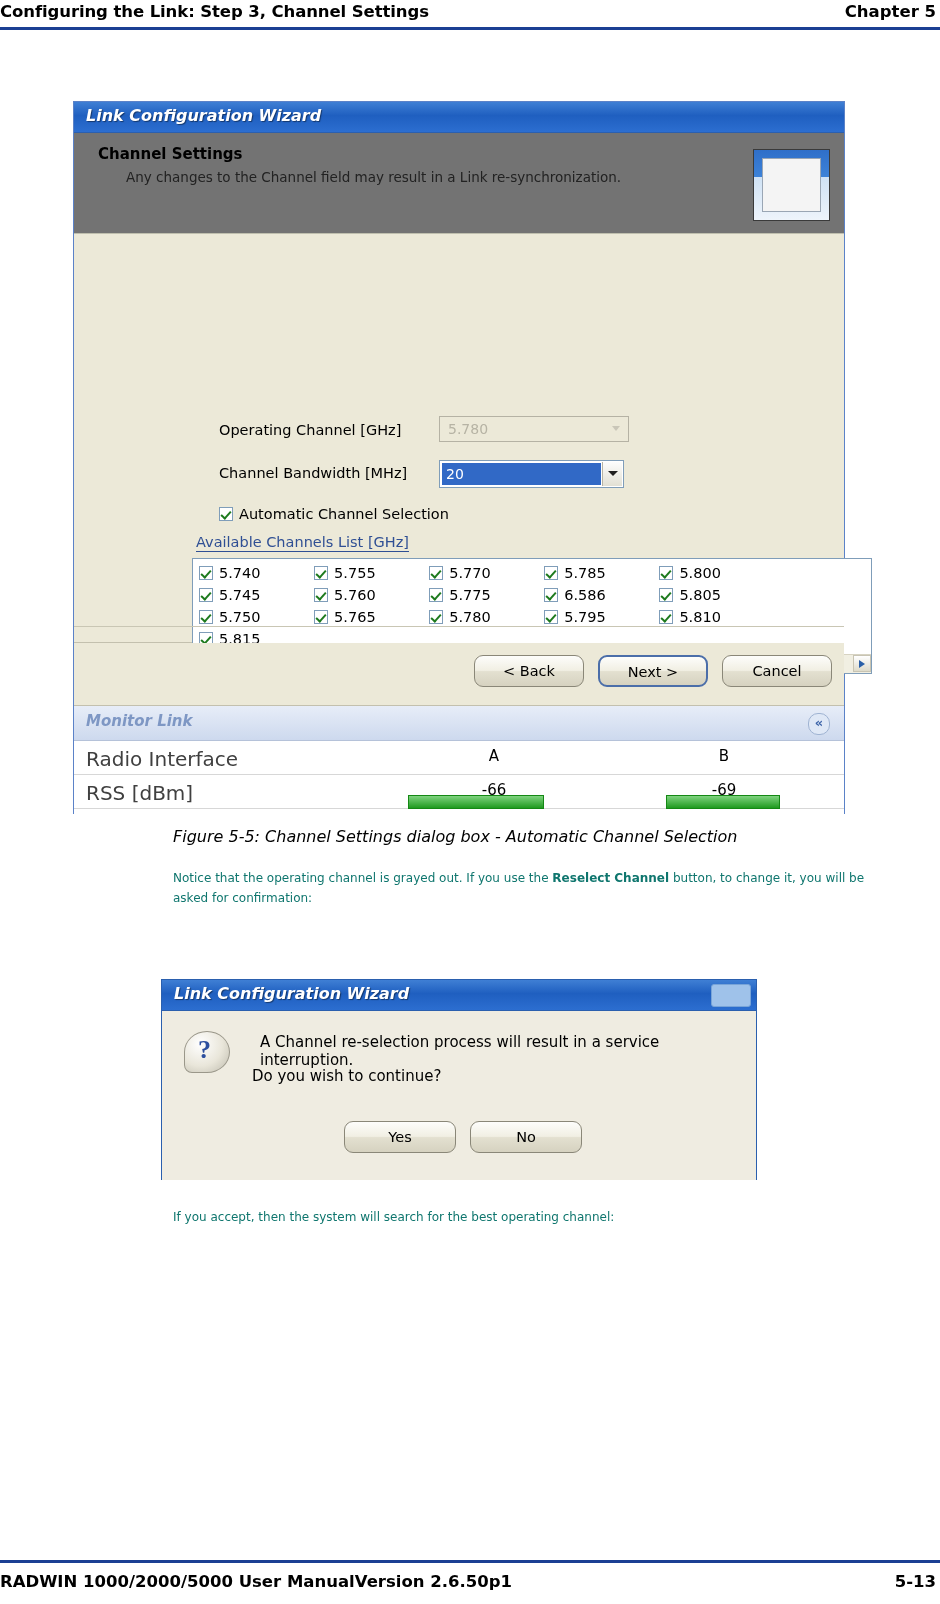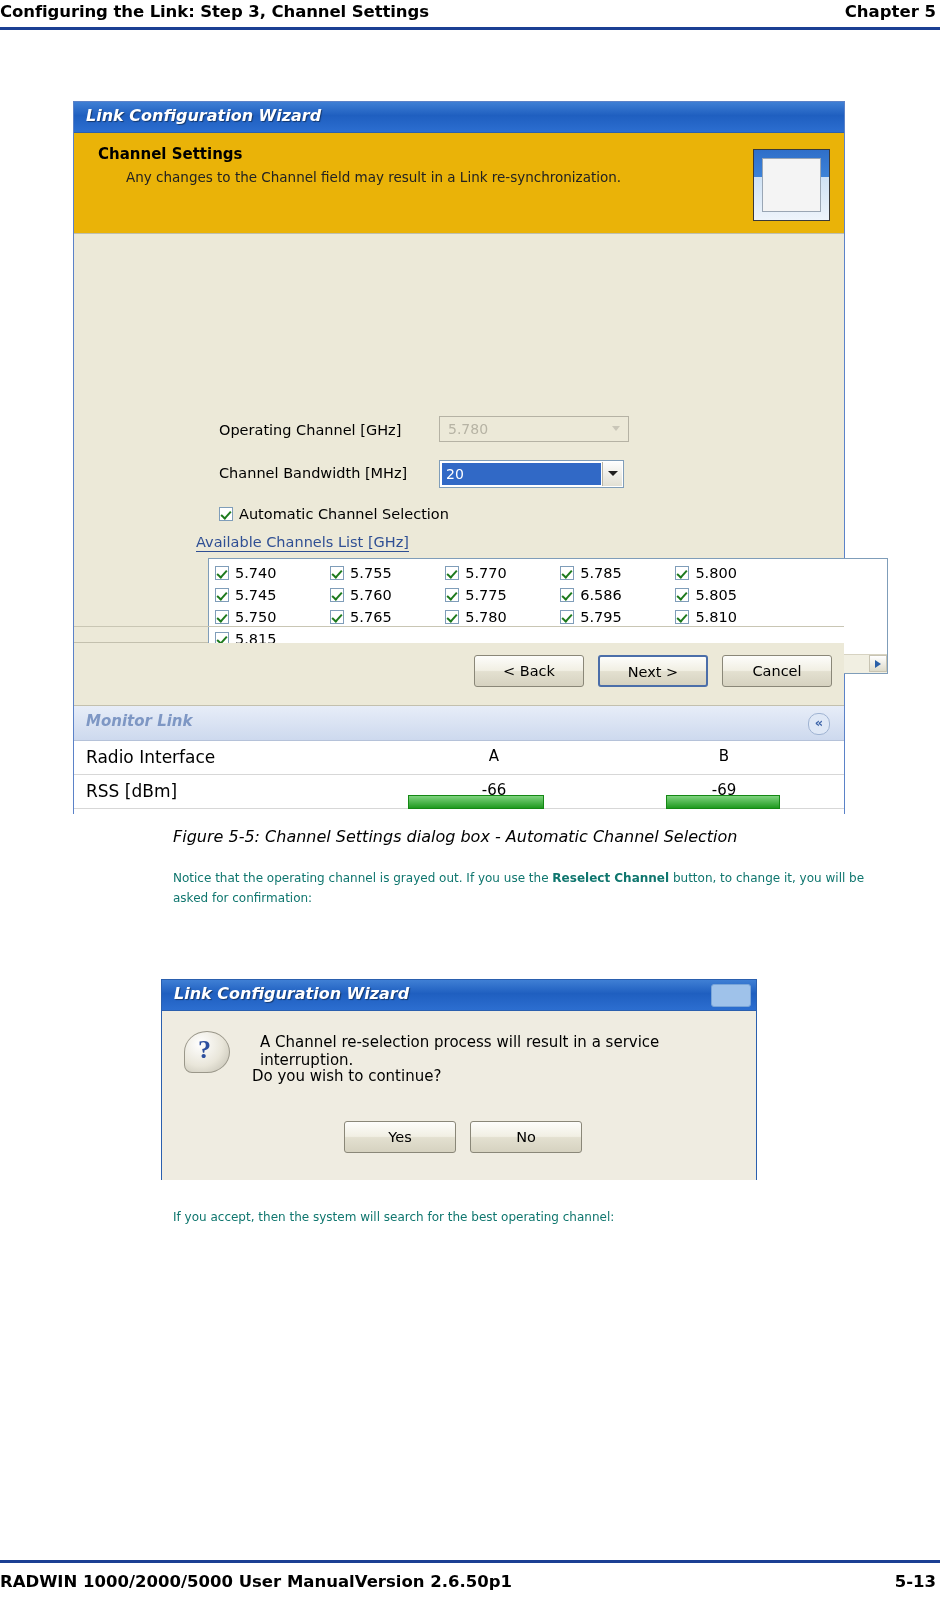--- a/index.html
+++ b/index.html
@@ -91,21 +91,21 @@
     left: 12px; top: 4px;
     color: #ffffff;
     font-size: 16px;
     font-weight: bold;
     font-style: italic;
     text-shadow: 1px 1px 1px rgba(0,0,0,.45);
   }
   .wiz-head {
     position: relative;
     height: 100px;
-    background: #eab308;
+    background: #737373;
     border-bottom: 1px solid #bfbfae;
   }
   .wiz-head .h1 {
     position: absolute;
     left: 24px; top: 12px;
     font-size: 15px;
     font-weight: bold;
     color: #000;
   }
   .wiz-head .h2 {
@@ -225,21 +225,20 @@
     color: #2f4f94;
   }
   .avail-label .u { border-bottom: 1px solid #2f4f94; padding-bottom: 1px;}
   .chan-box {
     position: absolute;
     left: 118px; top: 324px;
     width: 680px; height: 116px;
     background: #ffffff;
     border: 1px solid #7f9db9;
     box-sizing: border-box;
-    margin-left: 16px;
   }
   .chan-grid {
     position: absolute;
     left: 0; top: 0;
     width: 680px;
     padding: 6px 0 0 6px;
     box-sizing: border-box;
   }
   .chan-col {
     display: inline-block;
@@ -289,21 +288,21 @@
     position: absolute;
     left: 50%; top: 3px;
     margin-left: -8px;
     width: 16px; height: 8px;
     background: repeating-linear-gradient(to right,#9ab0cb 0 1px,transparent 1px 3px);
   }
   .btn3d {
     position: absolute;
     background: linear-gradient(to bottom,#fdfdfb 0%,#f1efe3 48%,#e3e0d0 52%,#d6d2c0 100%);
     border: 1px solid #8a8778;
-    border-radius: 3px;
+    border-radius: 9px;
     font-size: 14.5px;
     color: #000;
     text-align: center;
     box-sizing: border-box;
   }
   .reselect {
     left: 120px; top: 462px;
     width: 180px; height: 36px;
     line-height: 34px;
   }
@@ -356,22 +355,22 @@
     background: #ffffff;
   }
   .mon-row {
     position: relative;
     height: 33px;
     border-bottom: 1px solid #d7d7d7;
   }
   .mon-row .rlabel {
     position: absolute;
     left: 12px; top: 6px;
-    font-size: 17px;
-    color: #000000;
+    font-size: 20px;
+    color: #404040;
   }
   .mon-row .cA { position: absolute; left: 330px; width: 180px; text-align: center; top: 6px; font-size: 15px; }
   .mon-row .cB { position: absolute; left: 560px; width: 180px; text-align: center; top: 6px; font-size: 15px; }
   .rssbar {
     position: absolute;
     top: 4px;
     height: 14px;
     background: linear-gradient(to bottom,#7fd37f,#1f9a1f);
     border: 1px solid #148814;
     box-sizing: border-box;

